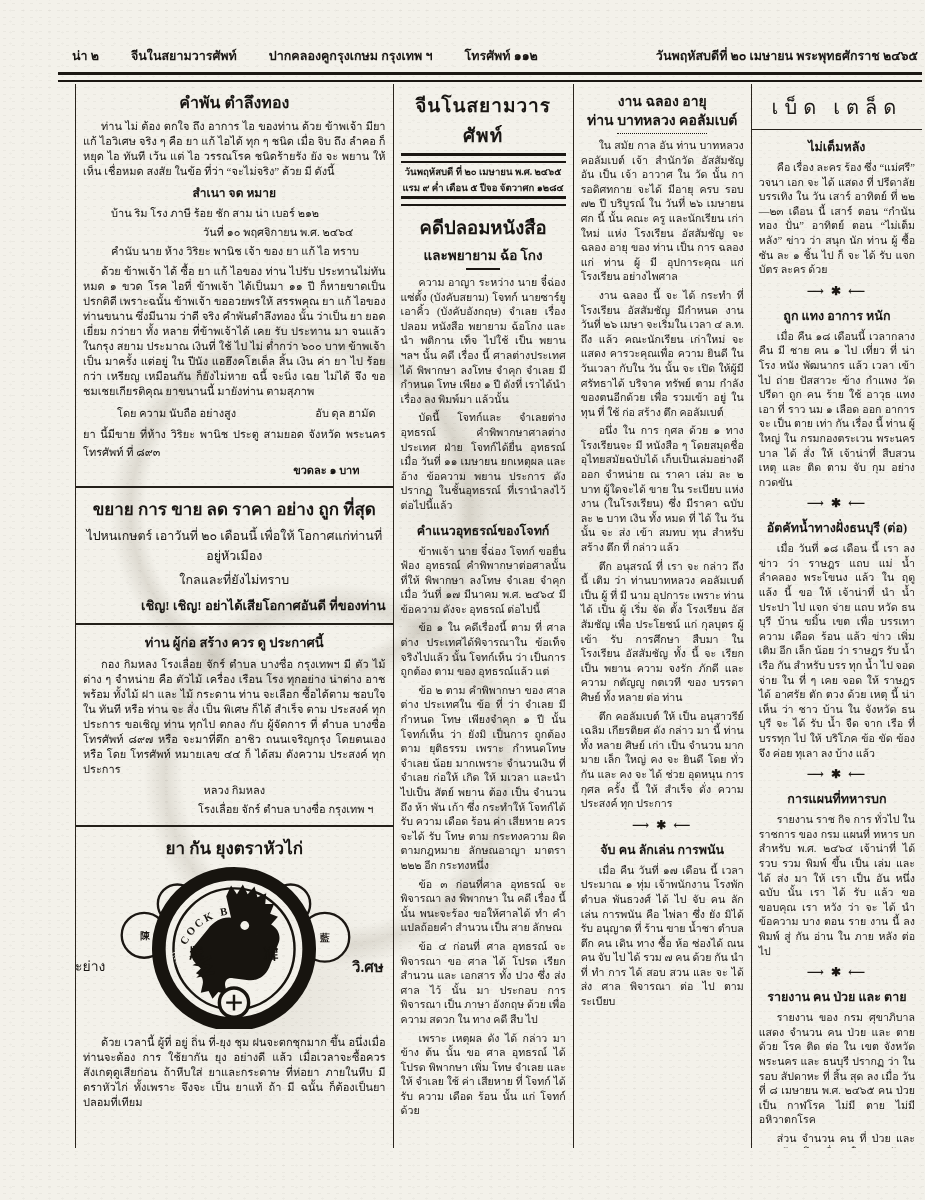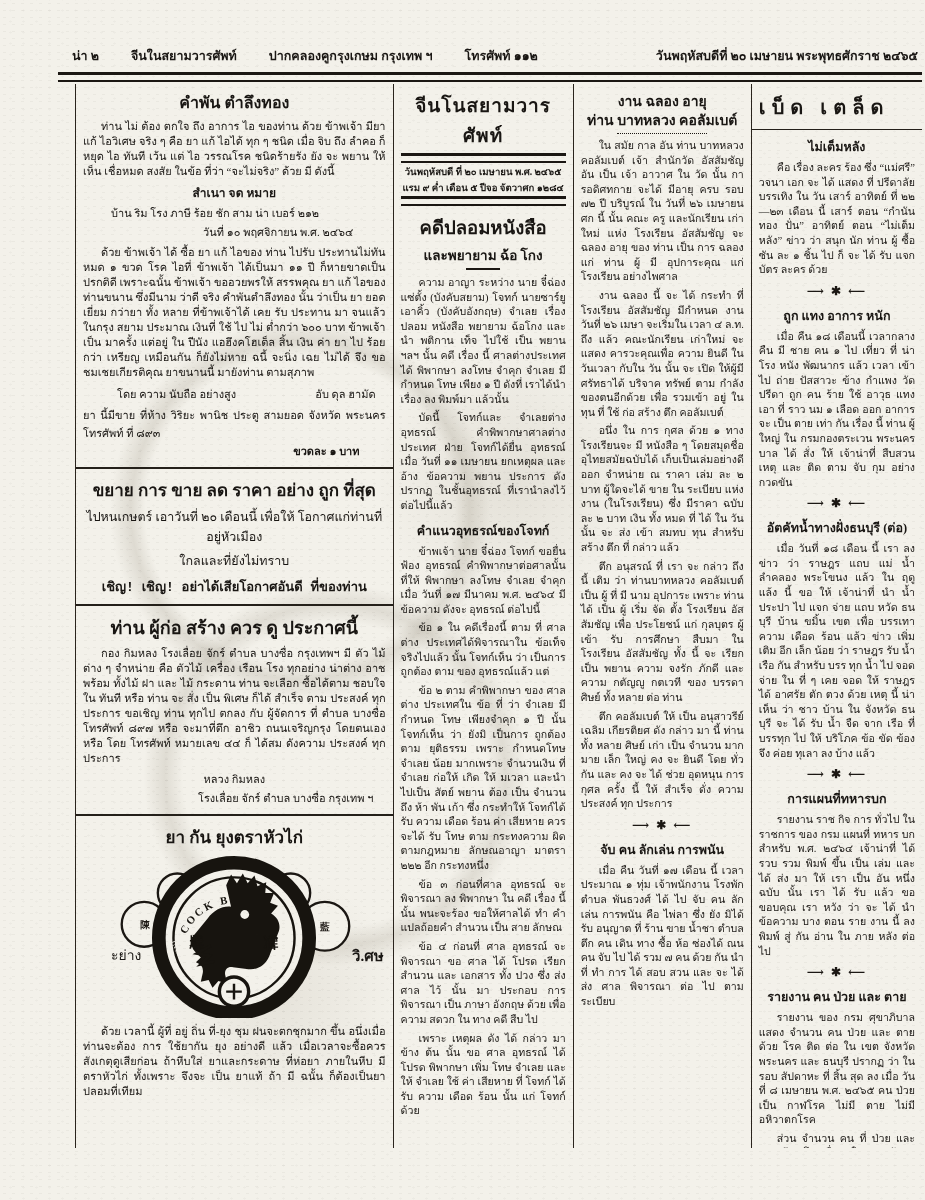--- a/index.html
+++ b/index.html
@@ -40,45 +40,45 @@
   .copy-head{font-size:12px;font-weight:bold;text-align:center;margin:4px 0 2px;}
   .addr{font-size:11px;margin:1px 0 1px 28px;}
   .addr.indent2{margin-left:120px;}
   .signline{display:flex;justify-content:space-between;font-size:11px;padding:1px 10px 0 34px;}
   .ad-footer{font-size:11px;margin-top:3px;text-align:justify;}
   .ad-footer .price{display:block;text-align:right;padding-right:26px;font-weight:bold;}
 
   .pp-title{font-size:22px;font-weight:bold;text-align:center;letter-spacing:4px;margin:6px 0 2px;}
   .pp-slogan{font-size:17px;font-weight:bold;text-align:center;margin:3px 0;}
   .pp-line{font-size:12.5px;text-align:center;margin:4px 0;}
-  .pp-invite{font-size:13px;font-weight:bold;text-align:center;margin:5px 0 2px;font-family:Liberation Mono, monospace;}
-
-  .box-title{font-size:18px;font-weight:bold;text-align:center;margin:1px 0 0;}
+  .pp-invite{font-size:13px;font-weight:bold;text-align:right;margin:5px 0 2px;}
+
+  .box-title{font-size:13px;font-weight:bold;text-align:center;margin:1px 0 0;}
   .sawmill-sign{font-size:11px;text-align:center;margin:1px 0;}
   .sawmill-sign.s2{text-align:right;padding-right:12px;}
 
   .cock-title{font-size:17px;font-weight:bold;text-align:center;margin:4px 0 2px;}
   .logo-wrap{position:relative;height:168px;}
   .logo-wrap svg{display:block;margin:0 auto;}
-  .side-label{position:absolute;top:92px;font-size:14px;margin-left:36px;}
+  .side-label{position:absolute;top:92px;font-size:14px;}
   .side-label.l{left:-8px;}
   .side-label.r{right:2px;font-weight:bold;font-size:15px;}
   .cock-body{font-size:10.4px;line-height:13.8px;}
 
   .np-name{font-size:19px;font-weight:bold;text-align:center;letter-spacing:1px;margin:2px 0 3px;}
   .np-date{font-size:9.6px;font-weight:bold;text-align:center;margin:1px 0;}
   .np-head{font-size:18.5px;font-weight:bold;text-align:center;margin:7px 0 1px;}
   .np-subhead{font-size:13.5px;font-weight:bold;text-align:center;margin:2px 0 2px;}
   .shortrule{width:34px;border-top:2px solid #1b1713;margin:2px auto 6px;}
   .sec-head{font-size:12.5px;font-weight:bold;text-align:center;margin:7px 0 2px;}
 
   .bd-head{font-size:14px;font-weight:bold;text-align:center;line-height:19px;margin:4px 0 1px;}
   .squiggle{width:90px;border-top:1.5px dotted #1b1713;margin:3px auto 5px;}
 
-  .misc-head{font-size:20px;font-weight:bold;letter-spacing:6px;margin:3px 0 3px;}
+  .misc-head{font-size:20px;font-weight:normal;text-align:center;letter-spacing:6px;margin:3px 0 3px;}
   .divider{text-align:center;font-size:12px;font-weight:bold;letter-spacing:2px;margin:6px 0 4px;color:#1b1713;}
   .coin{fill:#f3f1ea;stroke:#1b1713;stroke-width:2.4px;}
   .coin-t{font-size:10px;font-weight:bold;fill:#1b1713;}
 </style>
 </head>
 <body>
 
 <div class="paper">
   <div class="stain ring1"></div>
   <div class="stain ring2"></div>
@@ -100,20 +100,21 @@
 
     <div class="columns">
 
       <section class="col c1">
         <article>
           <div class="ad-title">คำพัน ตำลึงทอง</div>
           <p>ท่าน ไม่ ต้อง ตกใจ ถึง อาการ ไอ ของท่าน    ด้วย ข้าพเจ้า มียา แก้ ไอวิเศษ จริง ๆ    คือ ยา แก้ ไอได้ ทุก ๆ ชนิด    เมื่อ จิบ ถึง ลำคอ ก็หยุด ไอ ทันที    เว้น แต่ ไอ วรรณโรค ชนิดร้ายรัง    ยัง จะ พยาน ให้เห็น    เชื่อหมด สงสัย ในข้อ ที่ว่า “จะไม่จริง” ด้วย  มี ดังนี้</p>
           <div class="copy-head">สำเนา จด หมาย</div>
           <div class="addr">บ้าน ริม โรง ภาษี ร้อย ชัก สาม      น่า เบอร์ ๒๑๒</div>
           <div class="addr indent2">วันที่ ๑๐ พฤศจิกายน      พ.ศ. ๒๔๖๔</div>
+          <div class="addr">คำนับ นาย ห้าง วิริยะ พานิช    เจ้า ของ ยา แก้ ไอ ทราบ</div>
           <p>ด้วย ข้าพเจ้า ได้ ซื้อ ยา แก้ ไอของ ท่าน    ไปรับ ประทานไม่ทันหมด ๑ ขวด    โรค ไอที่ ข้าพเจ้า ได้เป็นมา ๑๑ ปี    ก็หายขาดเป็น ปรกติดี    เพราะฉนั้น ข้าพเจ้า ขออวยพรให้ สรรพคุณ ยา แก้ ไอของ ท่านขนาน ซึ่งมีนาม ว่าดี จริง    คำพันตำลึงทอง นั้น ว่าเป็น ยา ยอด เยี่ยม กว่ายา ทั้ง หลาย ที่ข้าพเจ้าได้ เคย รับ ประทาน มา    จนแล้ว ในกรุง สยาม ประมาณ เงินที่ ใช้ ไป ไม่ ต่ำกว่า ๖๐๐ บาท    ข้าพเจ้า เป็น มาครั้ง แต่อยู่ ใน ปีนัง แอฮึงคโฮเต็ล    สิ้น เงิน ค่า ยา ไป ร้อย กว่า เหรียญ เหมือนกัน ก็ยังไม่หาย    ฉนี้ จะนิ่ง เฉย ไม่ได้    จึง ขอ ชมเชยเกียรติคุณ ยาขนานนี้ มายังท่าน ตามสุภาพ</p>
           <div class="signline">
             <span>โดย ความ นับถือ อย่างสูง</span>
             <span>อับ ดุล ฮามัด</span>
           </div>
           <div class="ad-footer">
             <span>ยา นี้มีขาย ที่ห้าง วิริยะ พานิช    ประตู สามยอด จังหวัด พระนคร    โทรศัพท์ ที่ ๘๙๓</span>
             <span class="price">ขวดละ ๑ บาท</span>
           </div>
         </article>

